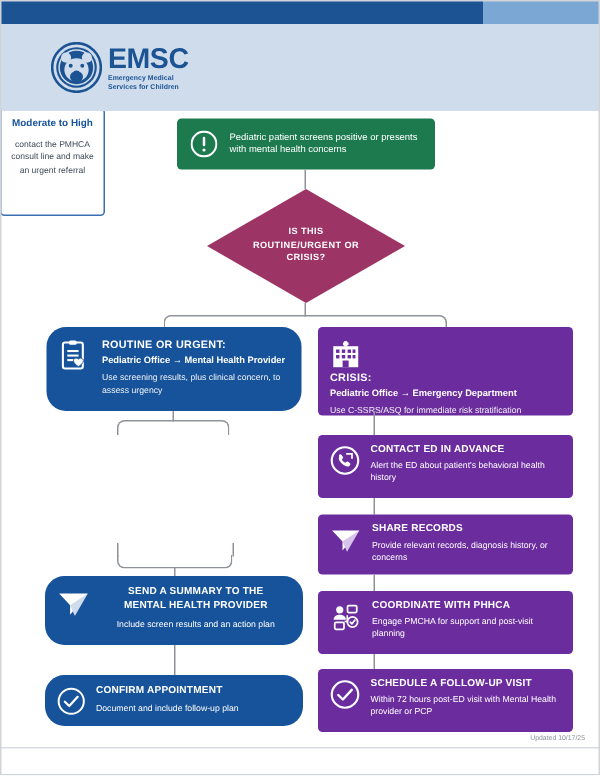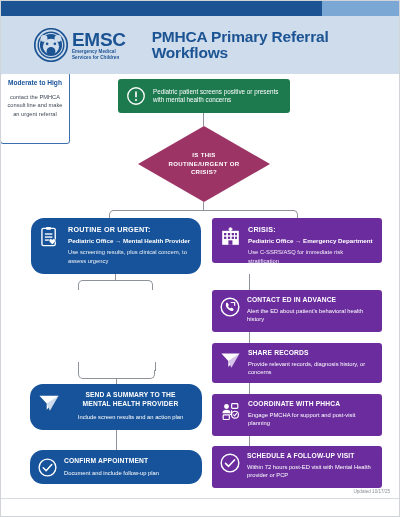--- a/index.html
+++ b/index.html
@@ -42,21 +42,21 @@
   #start-box .icon { width:18px; height:18px; margin-right:8px; }
   #start-box .txt { font-size:6.3px; line-height:8.4px; }
 
   #decision { position:absolute; left:138px; top:126px; width:132px; height:76px; }
   #decision .dia { position:absolute; inset:0; background:#9c3465; clip-path: polygon(50% 0, 100% 50%, 50% 100%, 0 50%); }
   #decision .dia-txt { position:absolute; inset:0; display:flex; flex-direction:column; align-items:center; justify-content:center;
         font-size:6.1px; font-weight:bold; color:#fff; line-height:8.6px; letter-spacing:0.3px; text-align:center; }
 
   #routine-head { left:31px; top:218px; width:170px; height:56px; padding:7px 8px; }
   #routine-head .icon { width:22px; height:22px; margin-right:7px; margin-top:1px; }
-  #crisis-head { left:212px; top:218px; width:170px; height:45px; padding:7px 8px; }
+  #crisis-head { left:212px; top:218px; width:170px; height:59px; padding:7px 8px;flex-direction:column; }
   #crisis-head .icon { width:21px; height:21px; margin-right:7px; margin-top:1px; }
   .head-title { font-size:7.2px; line-height:9.6px; }
   .head-sub { font-size:6.2px; line-height:9.2px; margin-top:1.5px; }
   .head-body { font-size:5.8px; line-height:8.2px; margin-top:3px; }
 
   #low-risk { left:44px; top:290px; width:70px; height:72px; padding:5px 4px; display:block; }
   #mod-high { left:120px; top:290px; width:70px; height:72px; padding:5px 4px; display:block; }
   .card-title { font-size:6.6px; font-weight:bold; line-height:9.2px; }
   .card-body { font-size:5.7px; line-height:8.2px; margin-top:6px; color:#3f4a57; }
 
@@ -112,21 +112,20 @@
         <ellipse cx="22" cy="26.4" rx="2.5" ry="1.9" fill="#1b5393"></ellipse>
         <circle cx="17" cy="20.5" r="1.7" fill="#1b5393"></circle>
         <circle cx="27" cy="20.5" r="1.7" fill="#1b5393"></circle>
       </svg>
       <div class="logo-text">
         <div class="logo-emsc">EMSC</div>
         <div class="logo-sub">Emergency Medical</div>
         <div class="logo-sub">Services for Children</div>
       </div>
     </div>
-    <div class="header-title">PMHCA Primary Referral Workflows</div>
   </div>
 
   <div class="box green" id="start-box">
     <span class="icon">
       <svg viewBox="0 0 24 24" width="18" height="18">
         <circle cx="12" cy="12" r="11" fill="none" stroke="#fff" stroke-width="1.8"></circle>
         <rect x="10.9" y="5.6" width="2.2" height="8.4" rx="1.1" fill="#fff"></rect>
         <circle cx="12" cy="17.3" r="1.4" fill="#fff"></circle>
       </svg>
     </span>

